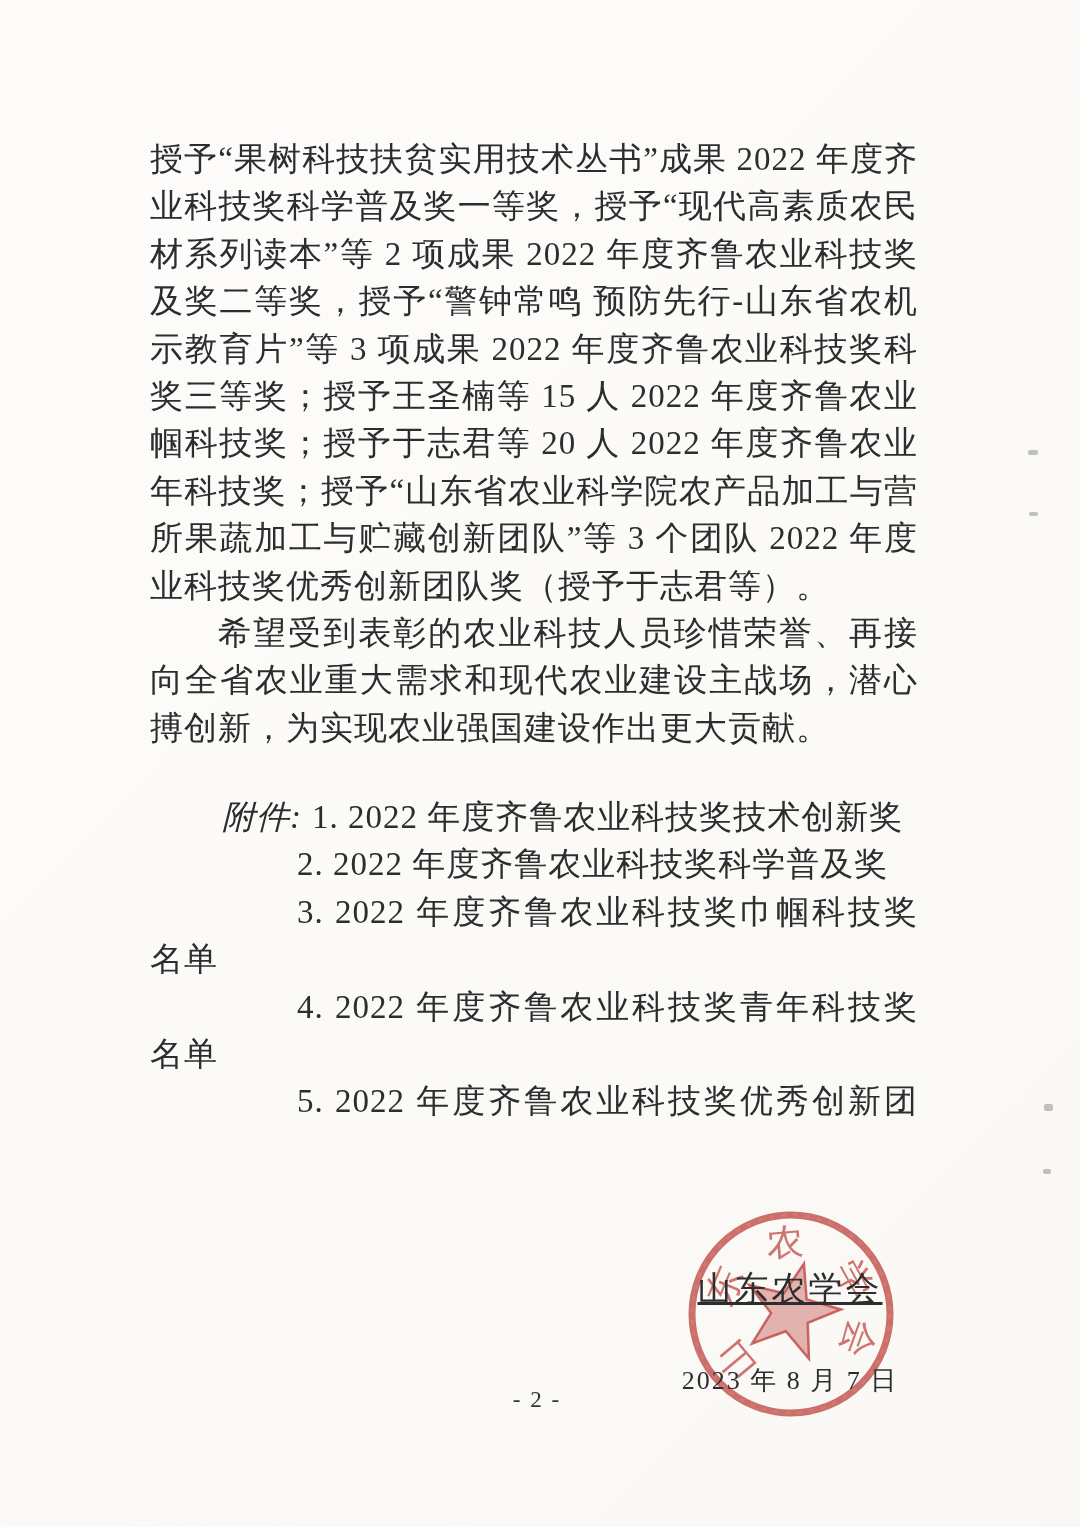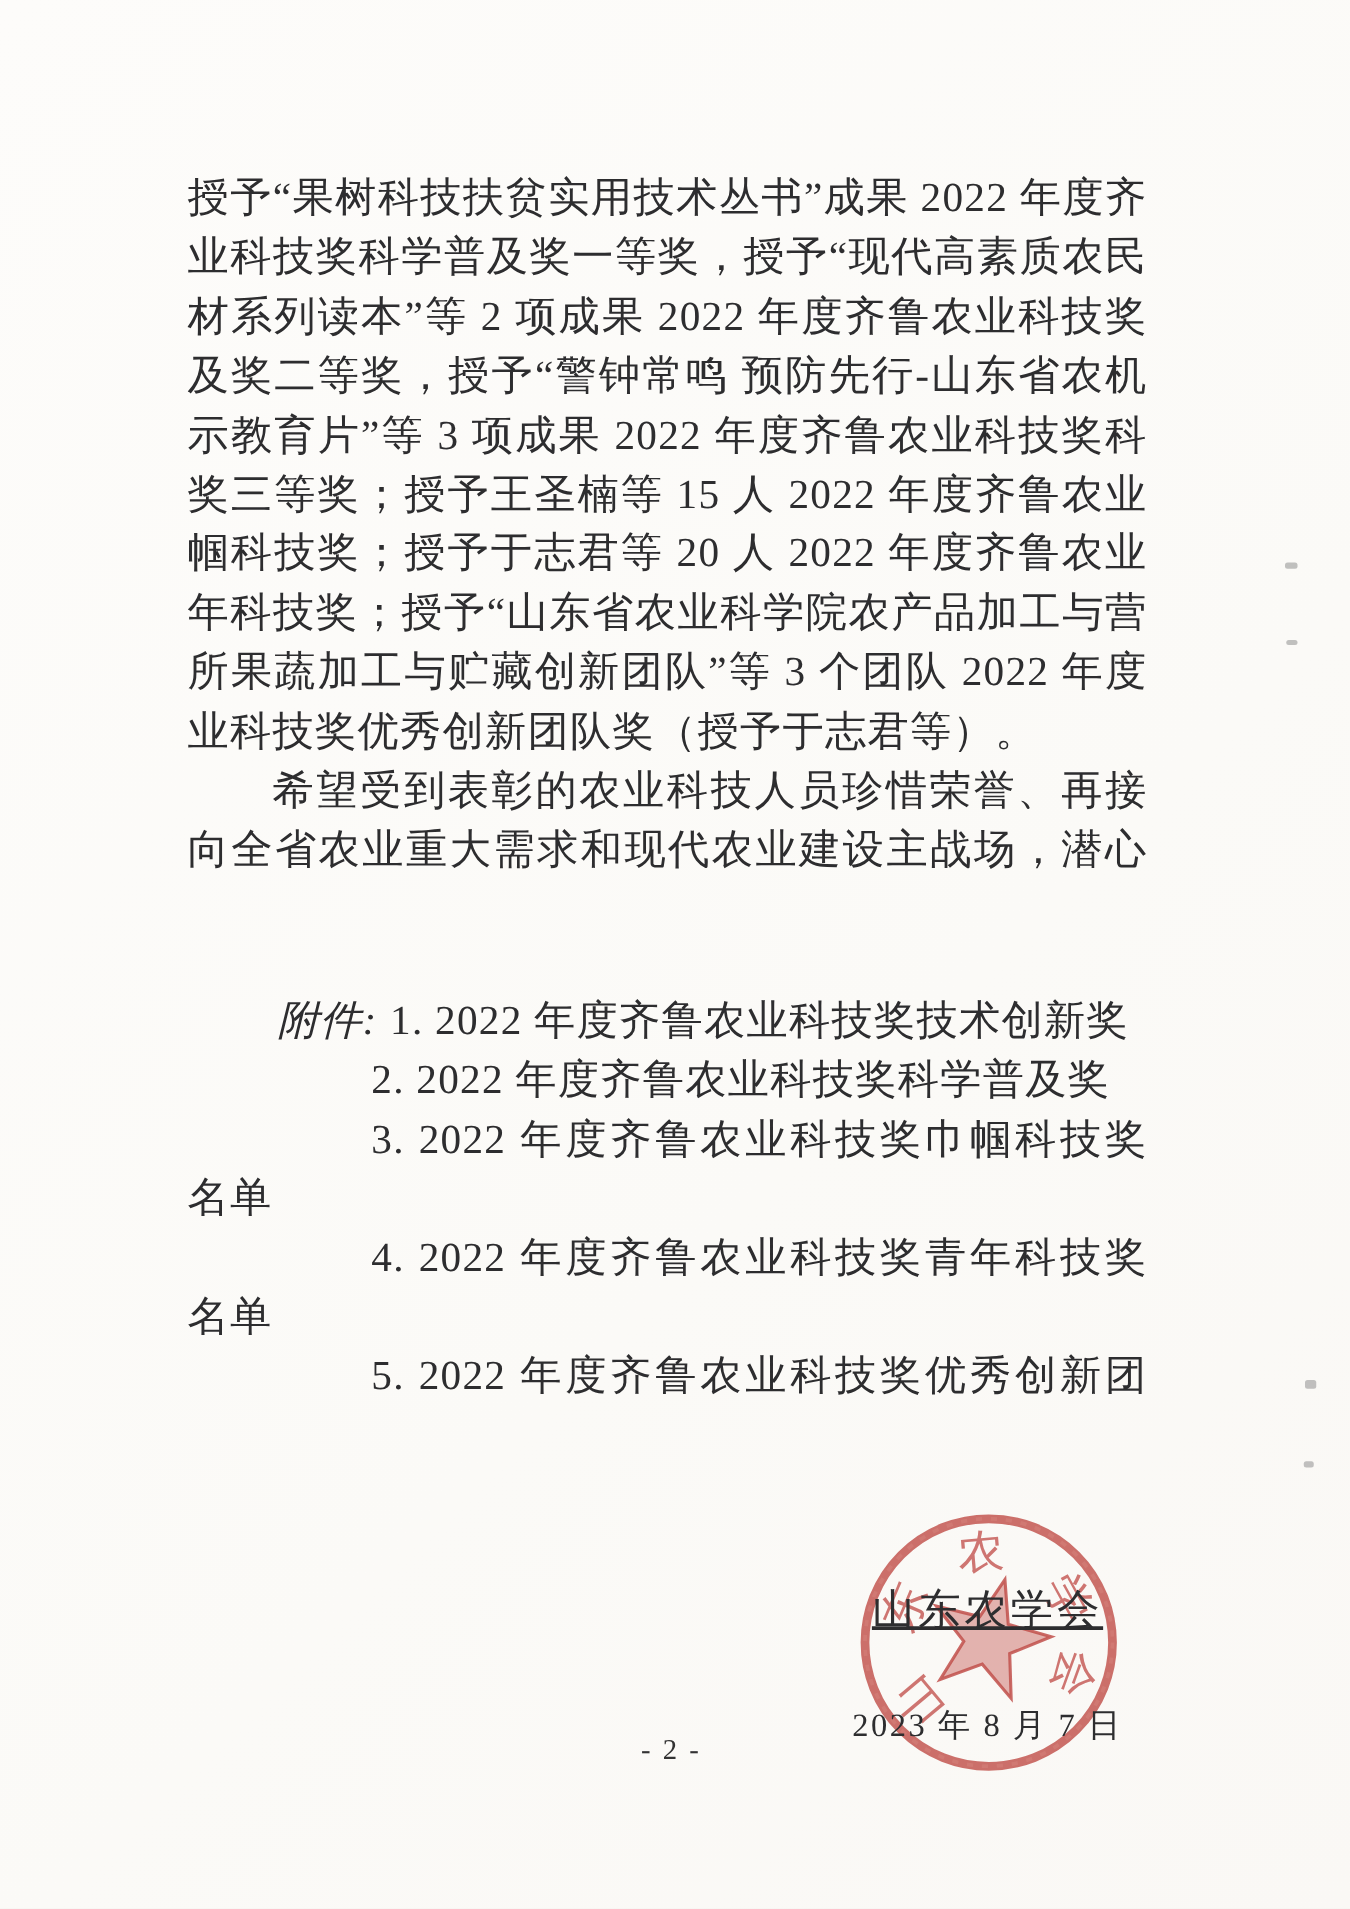--- a/index.html
+++ b/index.html
@@ -73,20 +73,21 @@
       <div class="line">奖三等奖；授予王圣楠等 15 人 2022 年度齐鲁农业科技奖巾</div>
       <div class="line">帼科技奖；授予于志君等 20 人 2022 年度齐鲁农业科技奖青</div>
       <div class="line">年科技奖；授予“山东省农业科学院农产品加工与营养研究</div>
       <div class="line">所果蔬加工与贮藏创新团队”等 3 个团队 2022 年度齐鲁农</div>
       <div class="line">业科技奖优秀创新团队奖（授予于志君等）。</div>
     </div>
 
   <div class="para" id="paragraph-2">
       <div class="line">希望受到表彰的农业科技人员珍惜荣誉、再接再厉，面</div>
       <div class="line">向全省农业重大需求和现代农业建设主战场，潜心研究、拼</div>
+      <div class="line">搏创新，为实现农业强国建设作出更大贡献。</div>
     </div>
 
   <div id="attachments">
     <div class="line a-first">
       <span class="lbl">附件:</span><span>1. 2022 年度齐鲁农业科技奖技术创新奖获奖名录</span>
     </div>
     <div>
         <div class="line s-item">2. 2022 年度齐鲁农业科技奖科学普及奖获奖名录</div>
         <div class="line s-itemjust">3. 2022 年度齐鲁农业科技奖巾帼科技奖获奖人员</div>
         <div class="line s-flush">名单</div>

